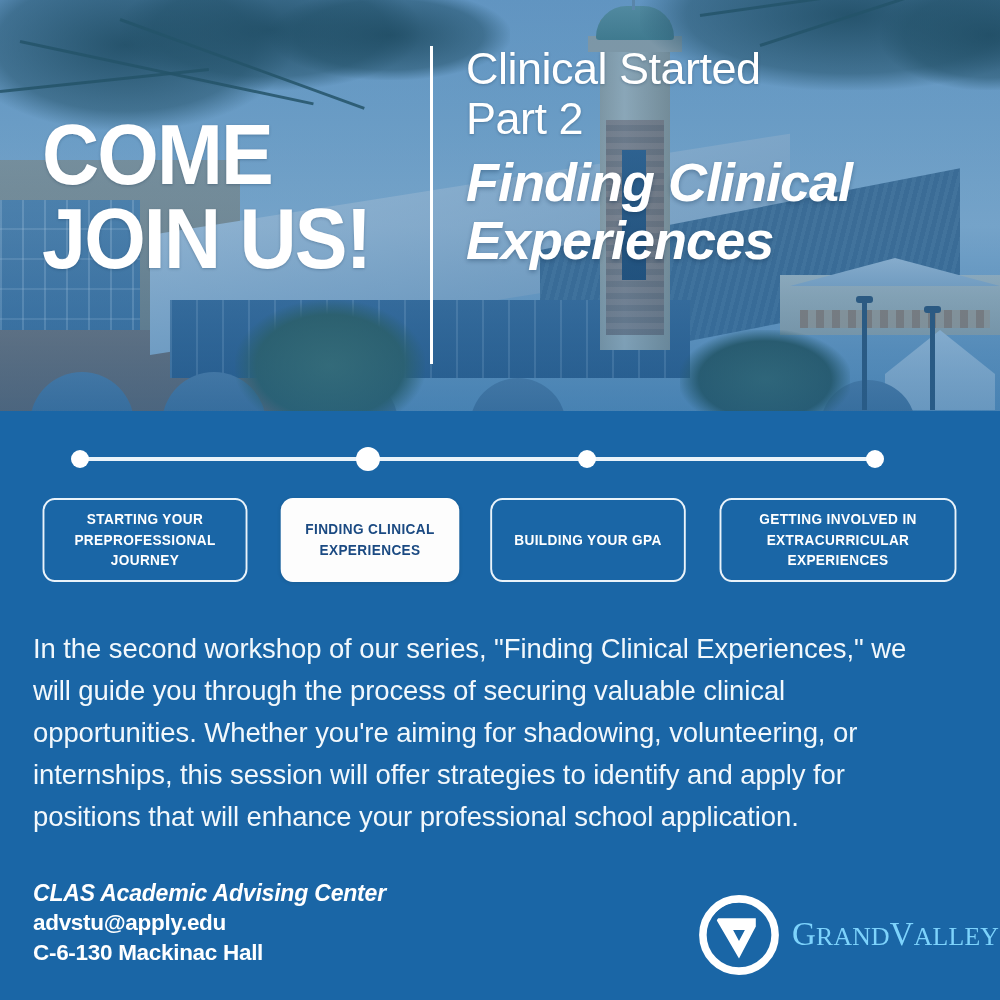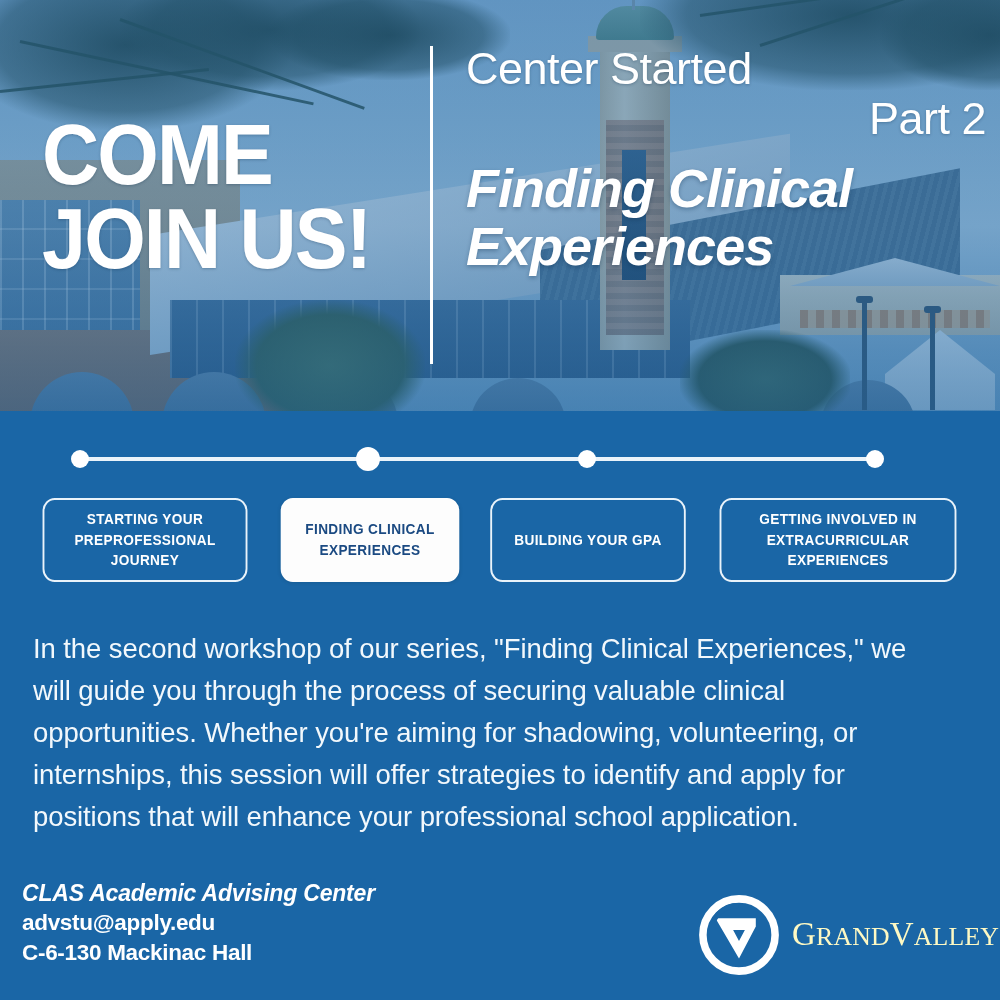--- a/index.html
+++ b/index.html
@@ -173,23 +173,23 @@
 
   .hero-right {
     position:absolute; left:466px; top:44px; width:520px;
     color:#fff;
   }
   .ser-line {
     font-size:45px; line-height:1.12; font-weight:400;
     letter-spacing:-.5px;
     text-shadow:0 1px 3px rgba(10,40,70,.30);
   }
-  .ser-line.c { text-align:right; }
+  .ser-line.c { text-align:left; }
   .ser-title {
-    margin-top:14px;
+    margin-top:8px;
     font-size:54px; line-height:1.08;
     font-weight:bold; font-style:italic;
     letter-spacing:-1px;
     text-shadow:0 2px 4px rgba(10,40,70,.32);
   }
 
   
   .timeline {
     position:absolute; left:0; top:440px; width:1000px; height:40px;
   }
@@ -239,38 +239,38 @@
     font-size:28.5px;
     line-height:1.47;
     font-weight:400;
     letter-spacing:-.1px;
     transform:scaleX(.965);
     transform-origin:left top;
   }
 
   
   .contact {
-    position:absolute; left:22px; top:878px;
+    position:absolute; left:33px; top:878px;
     color:#ffffff;
   }
   .contact .org {
     font-size:23px; font-weight:bold; font-style:italic;
     letter-spacing:-.2px; line-height:1.32;
   }
   .contact .ln {
     font-size:22.5px; font-weight:bold; line-height:1.32;
     letter-spacing:-.3px;
   }
 
   .logo {
     position:absolute; left:697px; top:893px;
     display:flex; align-items:center; gap:11px;
   }
   .logo-mark { width:84px; height:84px; flex:0 0 84px; }
-  .logo-words { color:#fef9c3; }
+  .logo-words { color:#7dd3fc; }
   .logo-words .w1 {
     font-family:"Liberation Serif", serif;
     font-size:33px; line-height:.96; letter-spacing:.2px;
   }
   .logo-words .w2 {
     font-family:"Liberation Serif", serif;
     font-size:28px; line-height:1.0; letter-spacing:.2px;
   }
   .sc-big { font-size:1em; }
   .sc-sm  { font-size:.78em; }
@@ -325,21 +325,21 @@
 
     <div class="hero-inner">
       <div class="come-join">
         <span>COME</span>
         <span class="l2">JOIN US!</span>
       </div>
 
       <div class="divider"></div>
 
       <div class="hero-right">
-        <div class="ser-line">Center Started</div>
+        <div class="ser-line">Clinical Started</div>
         <div class="ser-line c">Part 2</div>
         <div class="ser-title">
           <div>Finding Clinical</div>
           <div>Experiences</div>
         </div>
       </div>
     </div>
   </div>
 
   <div class="timeline">

